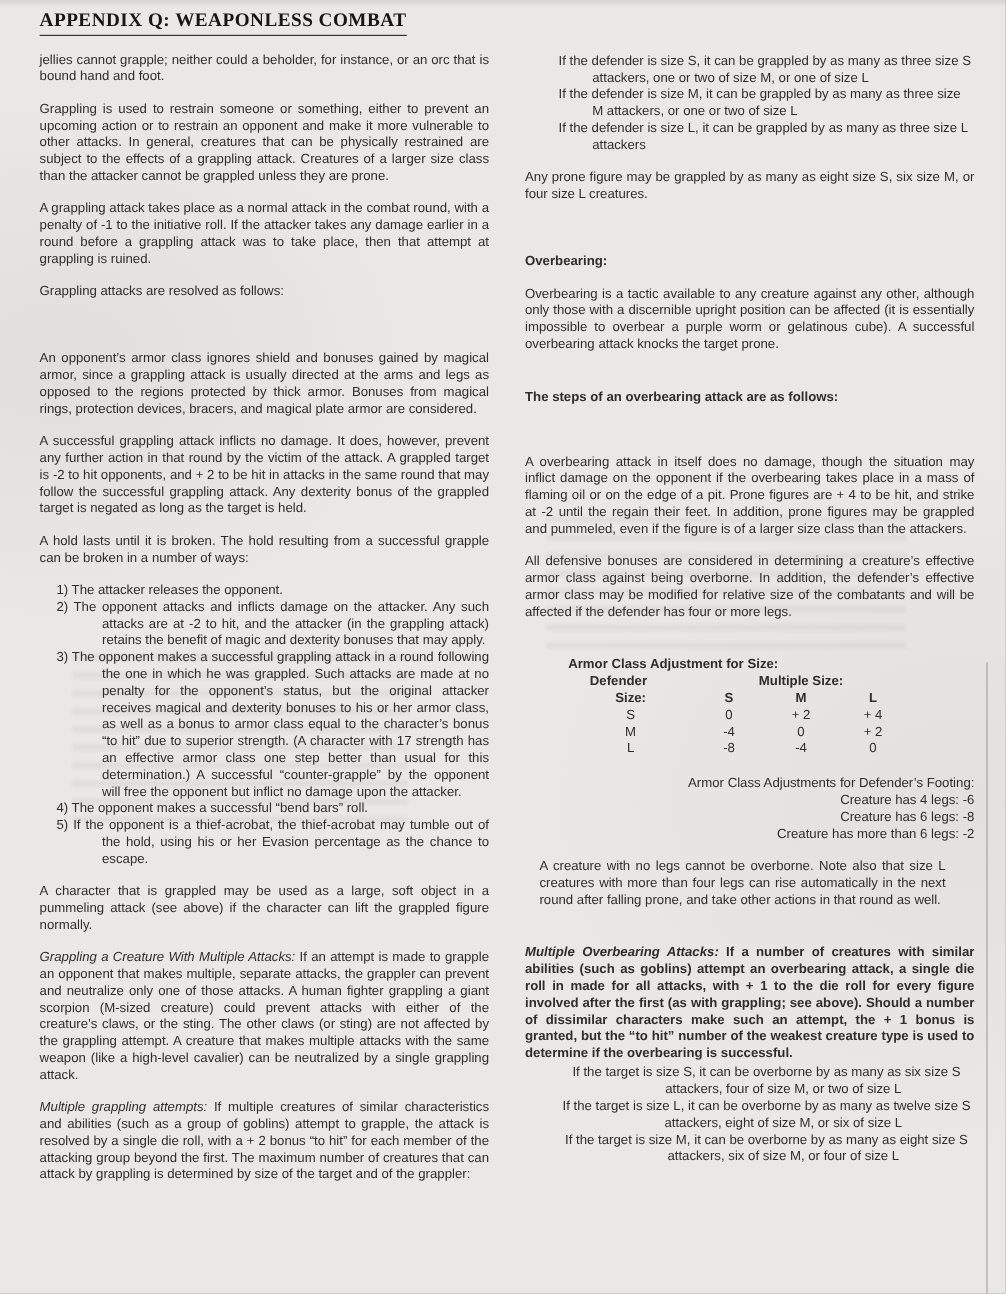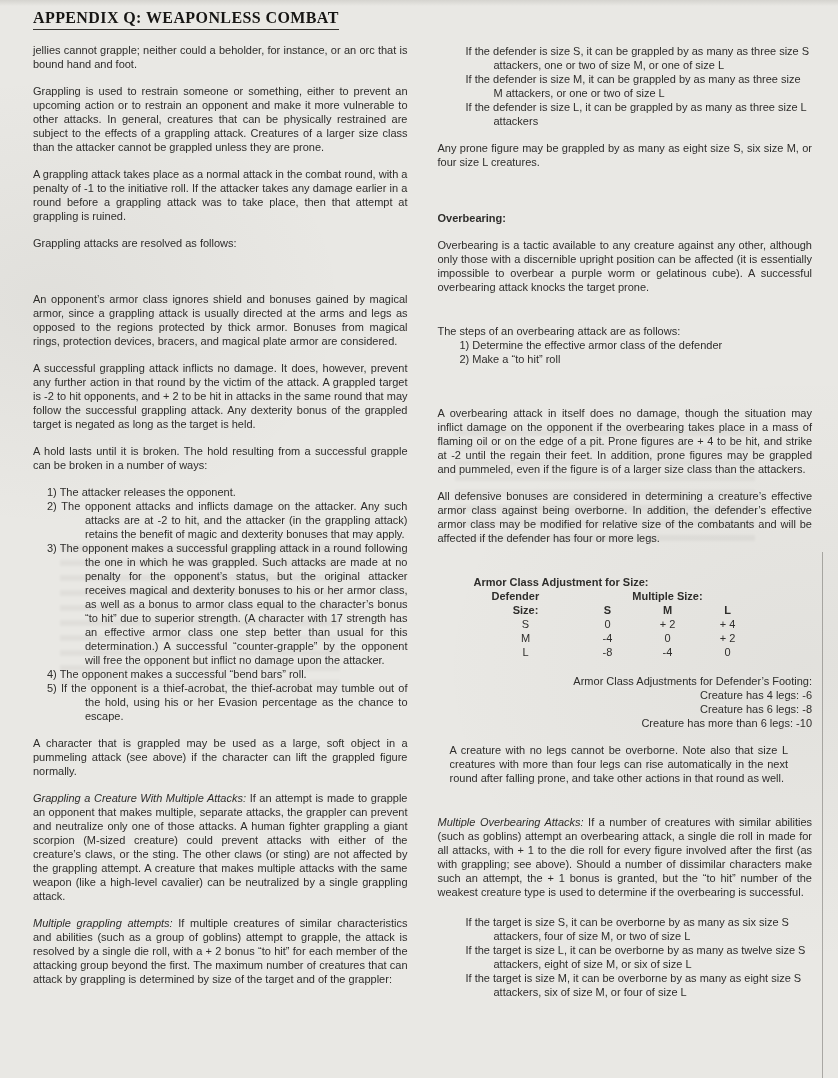--- a/index.html
+++ b/index.html
@@ -34,27 +34,27 @@
     border-bottom:1.5px solid #33322f;
     padding-bottom:2px;
   }
   .cols{display:flex;gap:30px;padding:0 26px 0 33px;position:relative;}
   .col{width:375px;font-size:11px;line-height:14px;}
   .col p{margin:13px 0 0 0;text-align:justify;}
   p.intro{margin-bottom:0;}
   .steps{margin:0;}
   .steps > div{padding-left:22px;}
   .gap-lg{margin-top:42px !important;}
-  .gap-md{margin-top:30px !important;}
+  .gap-md{margin-top:30px !important;font-weight:bold;}
   .gap-xl{margin-top:40px !important;}
   .hang-list{margin-top:13px;}
   .hang-list > div{padding-left:52px;text-indent:-38px;text-align:justify;}
   .rule-list{margin-top:14px;}
   .rule-list > div{padding-left:56px;text-indent:-28px;}
-  .rule-list.tight{margin-top:16px;}
+  .rule-list.tight{margin-top:2px;text-align:center;}
   .lead-italic{font-style:italic;}
   .subhead{font-weight:bold;margin-top:42px;}
   .ac-block{margin:30px 0 0 36px;}
   .t-title{font-weight:bold;}
   .tbl{margin-left:0;}
   .trow{display:flex;}
   .c-def{width:104px;}
   .c-def.ind{padding-left:18px;box-sizing:border-box;}
   .c-def.ctr{text-align:center;width:104px;}
   .c-val{width:60px;text-align:center;}
@@ -113,24 +113,20 @@
         <div>If the defender is size L, it can be grappled by as many as three size L attackers</div>
       </div>
 
       <p>Any prone figure may be grappled by as many as eight size S, six size M, or four size L creatures.</p>
 
       <div class="subhead">Overbearing:</div>
 
       <p>Overbearing is a tactic available to any creature against any other, although only those with a discernible upright position can be affected (it is essentially impossible to overbear a purple worm or gelatinous cube). A successful overbearing attack knocks the target prone.</p>
 
       <p class="intro gap-md">The steps of an overbearing attack are as follows:</p>
-      <div class="steps">
-        <div>1) Determine the effective armor class of the defender</div>
-        <div>2) Make a “to hit” roll</div>
-      </div>
 
       <p class="gap-xl">A overbearing attack in itself does no damage, though the situation may inflict damage on the opponent if the overbearing takes place in a mass of flaming oil or on the edge of a pit. Prone figures are + 4 to be hit, and strike at -2 until the regain their feet. In addition, prone figures may be grappled and pummeled, even if the figure is of a larger size class than the attackers.</p>
       <p>All defensive bonuses are considered in determining a creature’s effective armor class against being overborne. In addition, the defender’s effective armor class may be modified for relative size of the combatants and will be affected if the defender has four or more legs.</p>
 
       <div class="ac-block">
         <div class="t-title">Armor Class Adjustment for Size:</div>
         <div class="tbl">
           <div class="trow">
             <div class="c-def ind bold">Defender</div>
             <div class="c-span bold">Multiple Size:</div>
@@ -160,21 +156,21 @@
             <div class="c-val">0</div>
           </div>
         </div>
       </div>
 
       <div class="footing">
         <div class="f-title">Armor Class Adjustments for Defender’s Footing:</div>
         <div class="f-items">
           <div>Creature has 4 legs: -6</div>
           <div>Creature has 6 legs: -8</div>
-          <div>Creature has more than 6 legs: -10</div>
+          <div>Creature has more than 6 legs: -2</div>
         </div>
       </div>
 
       <p class="indent-para">A creature with no legs cannot be overborne. Note also that size L creatures with more than four legs can rise automatically in the next round after falling prone, and take other actions in that round as well.</p>
 
       <p class="gap-md">
         <span class="lead-italic">Multiple Overbearing Attacks:</span><span> If a number of creatures with similar abilities (such as goblins) attempt an overbearing attack, a single die roll in made for all attacks, with + 1 to the die roll for every figure involved after the first (as with grappling; see above). Should a number of dissimilar characters make such an attempt, the + 1 bonus is granted, but the “to hit” number of the weakest creature type is used to determine if the overbearing is successful.</span>
       </p>
 
       <div class="rule-list tight">

